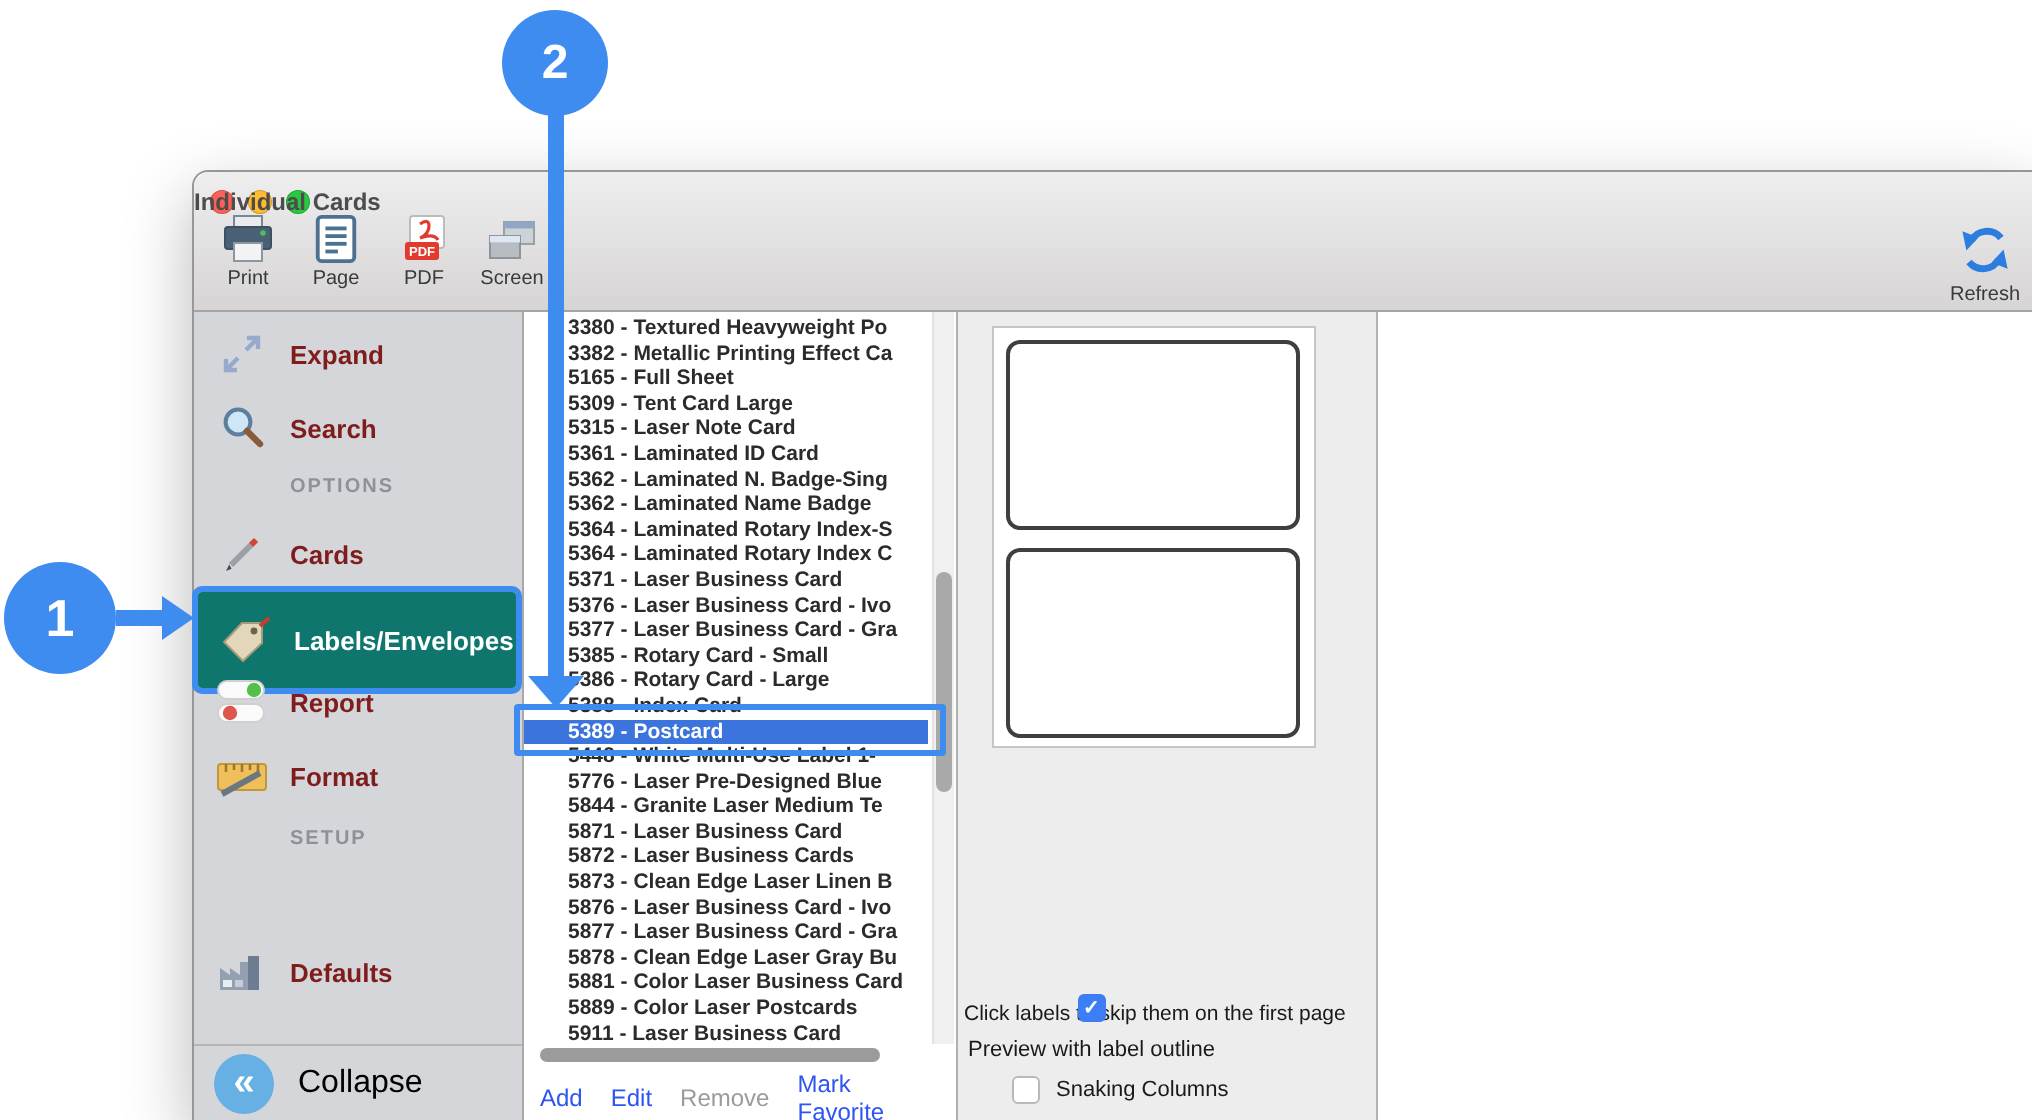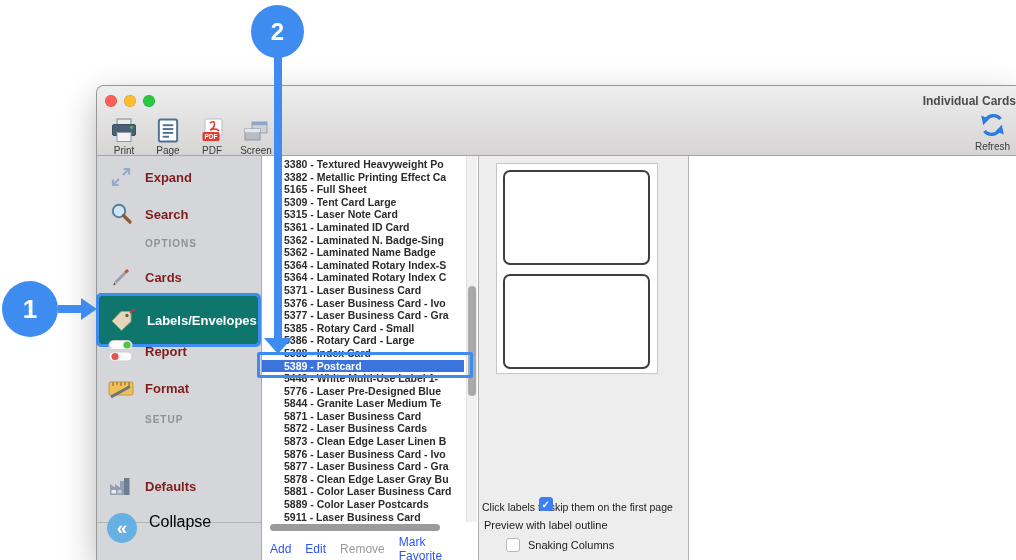--- a/index.html
+++ b/index.html
@@ -10,42 +10,42 @@
   
   .window { position:absolute; left:96px; top:85px; width:920px; height:475px;
             background:#fff; border:1px solid #979797; border-bottom:none; border-right:none;
             border-radius:8px 0 0 0; box-shadow:0 12px 34px rgba(0,0,0,.28); }
   .header { position:absolute; left:0; top:0; right:0; height:70px;
             background:linear-gradient(#efeeee,#d6d4d4); border-bottom:1px solid #a5a3a3;
             border-radius:8px 0 0 0; }
   .traffic { position:absolute; left:8px; top:9px; display:flex; gap:7px; }
   .tl { width:12px; height:12px; border-radius:50%; box-shadow:inset 0 0 0 .5px rgba(0,0,0,.18); }
   .tl.red{ background:#ff5f57; } .tl.yellow{ background:#febc2e; } .tl.green{ background:#28c840; }
-  .title { position:absolute; left:0; right:0; top:8px; text-align:right; font-size:12px;
+  .title { position:absolute; left:0; right:0; top:8px; text-align:left; font-size:12px;
            font-weight:bold; color:#4c4c4c; }
-  .toolbar { position:absolute; left:8px; top:32px; display:flex; gap:6px; }
+  .toolbar { position:absolute; left:8px; top:21px; display:flex; gap:6px; }
   .titem { width:38px; display:flex; flex-direction:column; align-items:center; gap:2px; cursor:default; }
   .titem span { font-size:10px; color:#3a3a3a; }
   .tico { height:25px; display:flex; align-items:flex-end; }
   .refresh { position:absolute; right:6px; top:26px; display:flex; flex-direction:column; align-items:center; gap:1px; }
   .refresh span { font-size:10px; color:#3a3a3a; }
 
   
   .content { position:absolute; left:0; top:70px; right:0; bottom:0; background:#fff; }
   .sidebar { position:absolute; left:0; top:0; width:165px; bottom:0;
              background:#d4d6d9; border-right:1px solid #a9a9a9; }
   .srow { position:absolute; left:0; right:0; height:30px; display:flex; align-items:center; }
   .srow .ico { width:28px; margin-left:10px; display:flex; justify-content:center; }
   .srow .lbl { margin-left:10px; font-size:13px; font-weight:bold; color:#7f1d1d; }
   .shead { position:absolute; left:48px; font-size:10px; font-weight:bold; color:#8e9298; letter-spacing:1px; }
   .srow.selrow { left:2px; right:3px; height:48px; background:#0f766e; border-radius:2px;
                  outline:3px solid #3e8cf0; }
   .srow.selrow .lbl { color:#fff; }
   .sep { position:absolute; left:0; right:0; top:366px; border-top:1px solid #b5b5b5; }
-  .collapse { position:absolute; left:0; right:0; top:357px; height:38px; display:flex; align-items:flex-start; }
+  .collapse { position:absolute; left:0; right:0; top:367px; height:38px; display:flex; align-items:center; }
   .ccirc { width:30px; height:30px; margin-left:10px; border-radius:50%; background:#67b0e4;
            display:flex; align-items:center; justify-content:center; }
   .ccirc::before { content:"\00AB"; color:#fff; font-size:19px; font-weight:bold; line-height:1; margin-top:-2px; }
 
   
   .listpanel { position:absolute; left:165px; top:0; width:217px; bottom:0; background:#fff;
                border-right:1px solid #b0b0b0; }
   .rows { position:absolute; left:0; right:14px; top:2px; height:366px; overflow:hidden;font-weight:bold; }
   .lrow { height:12.6px; line-height:12.6px; font-size:10.5px; color:#2b2b2b; padding-left:22px;
           white-space:nowrap; overflow:hidden; }

